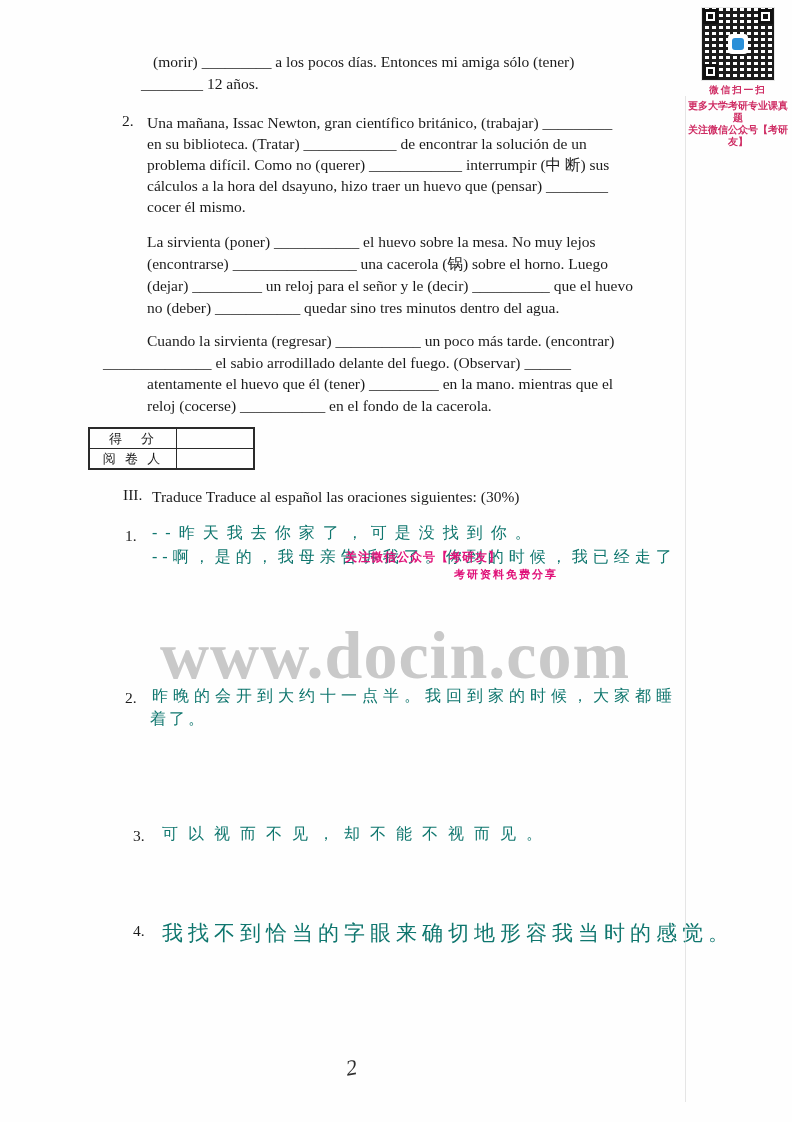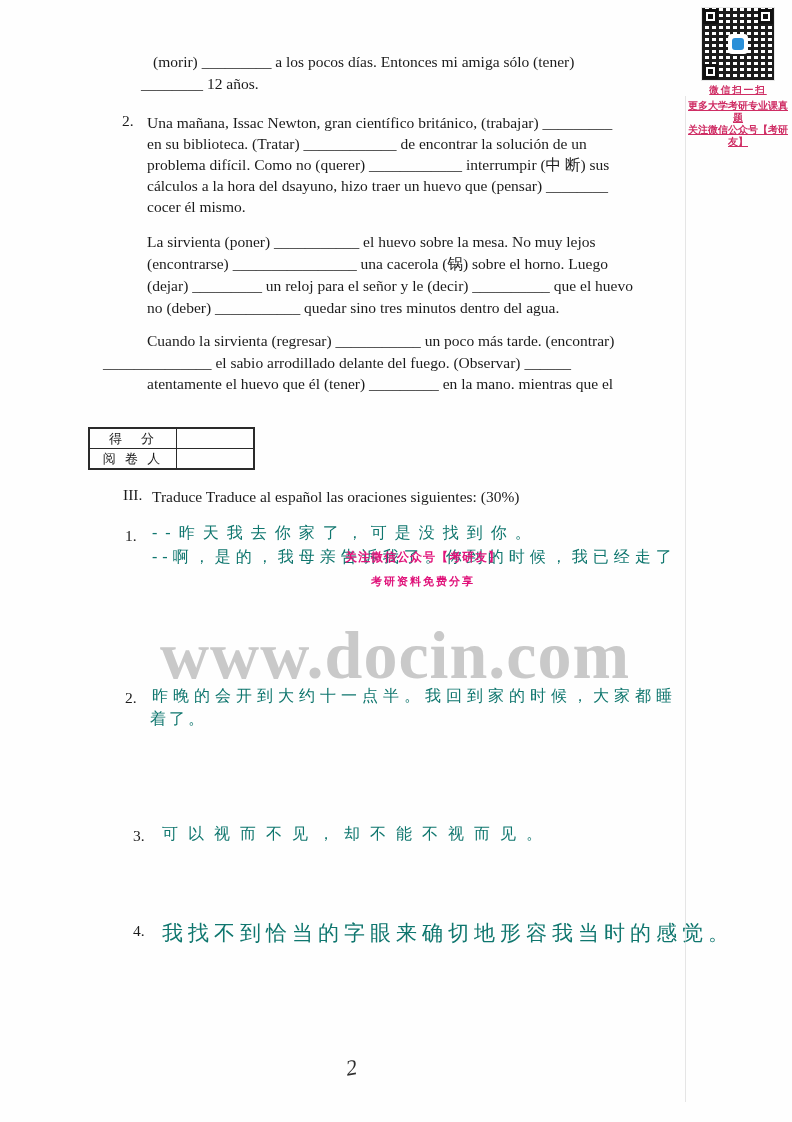--- a/index.html
+++ b/index.html
@@ -19,36 +19,36 @@
   .score-table td.lbl{width:78px;}
   .score-table td.val{width:68px;}
   
   .docin{
     font-family:"Liberation Serif", serif;font-weight:bold;font-size:68px;
     color:#c9c9c9;letter-spacing:1px;white-space:nowrap;margin-left:48px;
   }
   .pinkwm{width:270px;text-align:center;color:#e0137a;
     font-family:"Liberation Sans", sans-serif;font-weight:bold;}
   .pinkwm .l1{font-size:12px;letter-spacing:1px;}
-  .pinkwm .l2{font-size:11px;letter-spacing:2px;margin-top:8px;}
+  .pinkwm .l2{font-size:11px;letter-spacing:2px;margin-top:1px;text-align:right;}
   
   .qr{
     width:72px;height:72px;position:relative;background:#fff;
     background-image:
       repeating-linear-gradient(0deg,#1c1c1c 0 3px,transparent 3px 6px),
       repeating-linear-gradient(90deg,#1c1c1c 0 3px,transparent 3px 7px);
     outline:1px solid #e8e8e8;
   }
   .finder{position:absolute;width:15px;height:15px;background:#fff;border:3px solid #111;box-sizing:border-box;}
   .finder:after{content:"";position:absolute;left:2px;top:2px;width:5px;height:5px;background:#111;}
   .f-tl{left:1px;top:1px;} .f-tr{right:1px;top:1px;} .f-bl{left:1px;bottom:1px;}
   .qr-logo{position:absolute;left:26px;top:26px;width:20px;height:20px;background:#fff;border-radius:4px;}
   .qr-logo:after{content:"";position:absolute;left:4px;top:4px;width:12px;height:12px;border-radius:3px;background:#2a8fd8;}
   .qr-captions{width:100px;text-align:center;color:#cf2d64;
-    font-family:"Liberation Sans", sans-serif;font-weight:bold;text-decoration:underline;}
+    font-family:"Liberation Sans", sans-serif;font-weight:bold;}
   .qr-captions .c1{font-size:9.5px;letter-spacing:2px;margin-bottom:3px;}
   .qr-captions .c2,.qr-captions .c3{font-size:10px;letter-spacing:0px;line-height:12px;}
   .pagenum{font-size:22px;font-style:italic;transform:rotate(-10deg);color:#2f2f2f;}
   .scanline{width:1px;background:#cfcfcf;opacity:.55;}
 </style>
 </head>
 <body>
 
 <div class="page">
 
@@ -70,20 +70,21 @@
     <div>La sirvienta (poner) ___________ el huevo sobre la mesa. No muy lejos</div>
     <div>(encontrarse) ________________ una cacerola (锅)  sobre el horno. Luego</div>
     <div>(dejar) _________ un reloj para el señor y le (decir) __________ que el huevo</div>
     <div>no (deber) ___________ quedar sino tres minutos dentro del agua.</div>
   </div>
 
   <div class="abs sp" style="left:147px;top:330px;line-height:21.5px;">
     <div>Cuando la sirvienta (regresar) ___________ un poco más tarde. (encontrar)</div>
     <div style="margin-left:-44px;">______________ el sabio arrodillado delante del fuego. (Observar) ______</div>
     <div>atentamente el huevo que él (tener) _________ en la mano. mientras que el</div>
+    <div>reloj (cocerse) ___________ en el fondo de la cacerola.</div>
   </div>
 
   <table class="score-table abs" style="left:88px;top:427px;">
     <tbody>
         <tr>
       <td class="lbl">得　分</td>
       <td class="val"></td>
     </tr>
     <tr>
       <td class="lbl">阅 卷 人</td>

